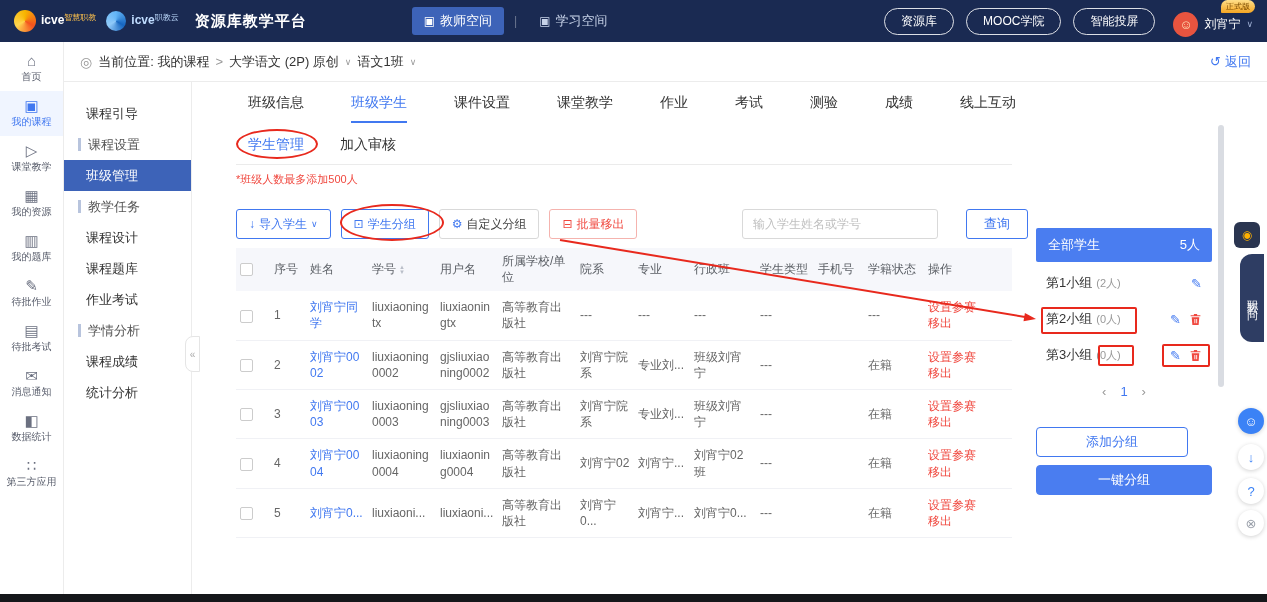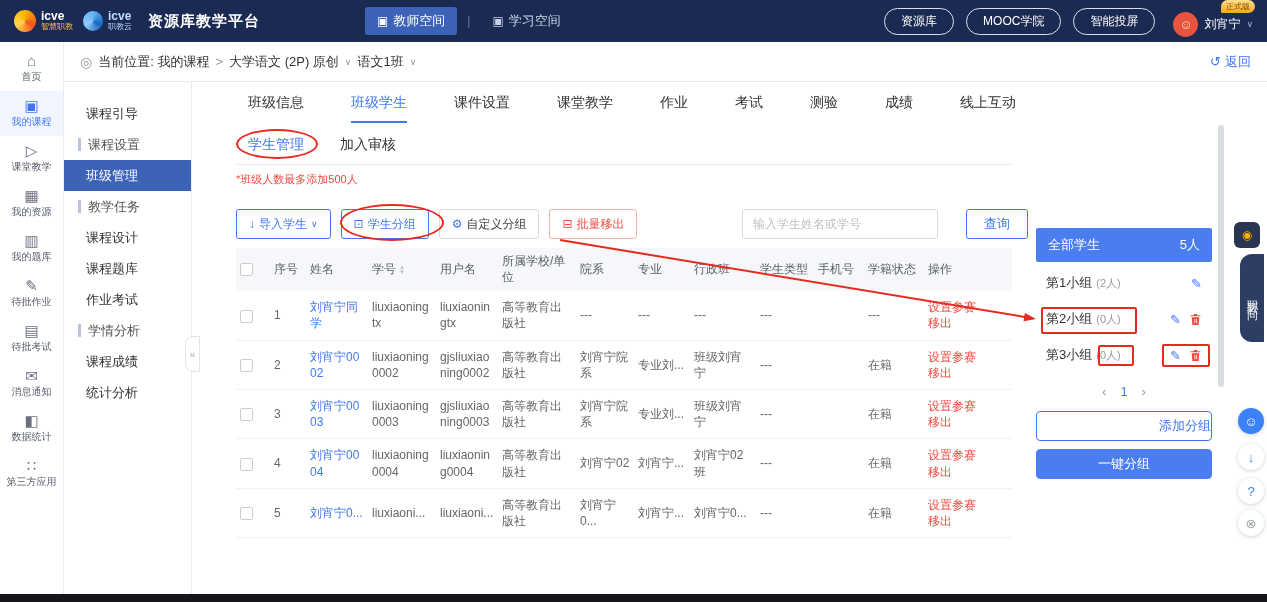--- a/index.html
+++ b/index.html
@@ -7,21 +7,21 @@
   body{position:relative;overflow:hidden;background:#fff;color:#333;
        font-family:"Liberation Sans","DejaVu Sans",sans-serif;font-size:12px;}
 
   
   .top-header{position:absolute;left:0;top:0;width:1267px;height:42px;background:#1a2a52;
               display:flex;align-items:center;padding:0 14px;z-index:10;}
   .logo-wrap{display:flex;align-items:center;}
   .logo-swirl{width:22px;height:22px;border-radius:50%;display:inline-block;}
   .logo-swirl.orange{background:conic-gradient(#f7b500,#f4511e,#ffd54f,#f7b500);}
   .logo-swirl.blue{width:20px;height:20px;background:conic-gradient(#64b5f6,#1565c0,#90caf9,#64b5f6);}
-  .logo-text{display:inline-flex;flex-direction:column;line-height:1.1;margin:0 10px 0 5px;}
+  .logo-text{display:inline-flex;line-height:1.1;margin:0 10px 0 5px;}
   .logo-text b{color:#fff;font-size:12px;}
   .logo-text i{color:#ffc24d;font-size:8px;font-style:normal;}
   .logo-text.blue b,.logo-text.blue i{color:#bfdcff;}
   .platform-title{color:#fff;font-size:15px;font-weight:bold;margin-left:6px;letter-spacing:1px;}
   .space-nav{display:flex;align-items:center;margin-left:105px;gap:10px;}
   .space-btn{display:inline-flex;align-items:center;gap:5px;color:#c7d2e8;font-size:13px;
              padding:5px 12px;border-radius:3px;cursor:pointer;}
   .space-btn.active{background:#3d63b8;color:#fff;}
   .sq-icon{font-size:12px;line-height:1;}
   .nav-sep{color:rgba(255,255,255,.35);}
@@ -115,22 +115,22 @@
           padding:0 12px;color:#333;margin-top:4px;cursor:pointer;}
   .gp-group{height:30px;display:flex;align-items:center;padding:0 10px;margin-top:6px;color:#333;cursor:pointer;}
   .g-count{font-size:11px;color:#999;margin-left:4px;}
   .g-icons{margin-left:auto;display:flex;gap:8px;align-items:center;}
   .edit{color:#4178f0;font-size:13px;cursor:pointer;line-height:1;}
   .trash{cursor:pointer;}
   .gp-pager{margin-top:14px;display:flex;justify-content:center;gap:14px;color:#999;
             font-size:13px;align-items:center;}
   .pg-cur{color:#4178f0;}
   .pg-prev,.pg-next{cursor:pointer;}
-  .gp-add{display:block;width:176px;height:30px;margin-top:12px;background:#fff;
-          border:1px solid #4178f0;color:#4178f0;border-radius:4px;font-size:13px;cursor:pointer;text-align:right;}
+  .gp-add{display:block;width:152px;height:30px;margin-top:28px;background:#fff;
+          border:1px solid #4178f0;color:#4178f0;border-radius:4px;font-size:13px;cursor:pointer;}
   .gp-auto{display:block;width:176px;height:30px;margin-top:8px;background:#4a7df0;
            border:1px solid #4a7df0;color:#fff;border-radius:4px;font-size:13px;cursor:pointer;}
 
   
   .scroll-thumb{position:absolute;left:1218px;top:125px;width:6px;height:262px;background:#d9dce2;
                 border-radius:3px;z-index:8;cursor:pointer;}
   .qa-icon{position:absolute;left:1234px;top:222px;width:26px;height:26px;background:#2a3550;
            border-radius:6px;display:flex;align-items:center;justify-content:center;color:#ffb100;
            font-size:12px;z-index:12;cursor:pointer;}
   .qa-tab{position:absolute;left:1240px;top:254px;width:24px;height:88px;background:#2e3d63;color:#fff;

